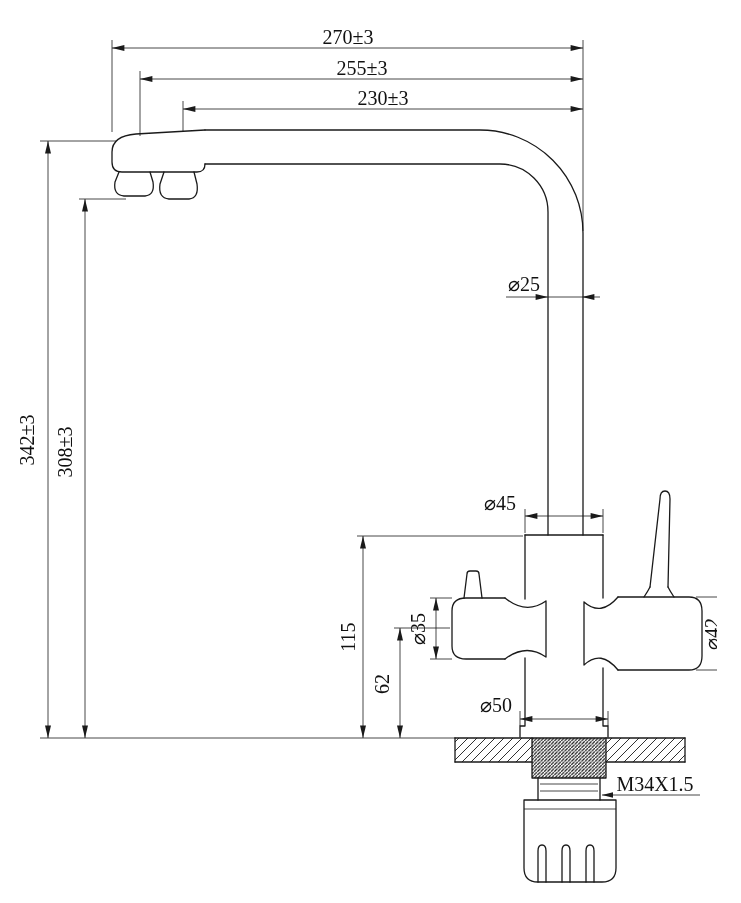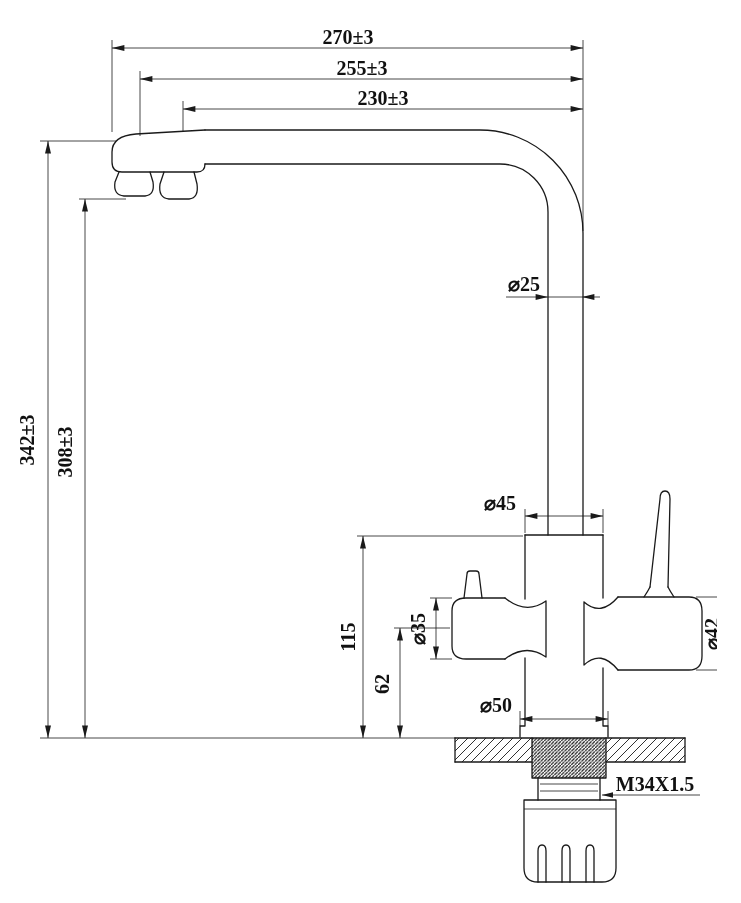--- a/index.html
+++ b/index.html
@@ -1,17 +1,17 @@
 <!DOCTYPE html>
 <html><head>
 <meta charset="utf-8">
 <style>
   html,body{margin:0;padding:0;background:#fff;}
   .canvas{position:relative;width:717px;height:903px;background:#fff;overflow:hidden;
-          font-family:"Liberation Serif","DejaVu Serif",serif;font-weight:bold;}
+          font-family:"Liberation Serif","DejaVu Serif",serif;}
   svg{display:block;}
   .outline{stroke:#1a1a1a;stroke-width:1.3;fill:none;stroke-linejoin:round;stroke-linecap:round;}
   .thin{stroke:#1a1a1a;stroke-width:0.8;fill:none;}
   .ext{stroke:#1a1a1a;stroke-width:0.8;fill:none;}
   .dim{stroke:#1a1a1a;stroke-width:0.8;fill:none;}
   .dtxt{font-family:"Liberation Serif","DejaVu Serif",serif;font-size:20px;fill:#111;text-anchor:middle;}
   .arrfill{fill:#1a1a1a;stroke:none;}
 </style>
 </head>
 <body>

